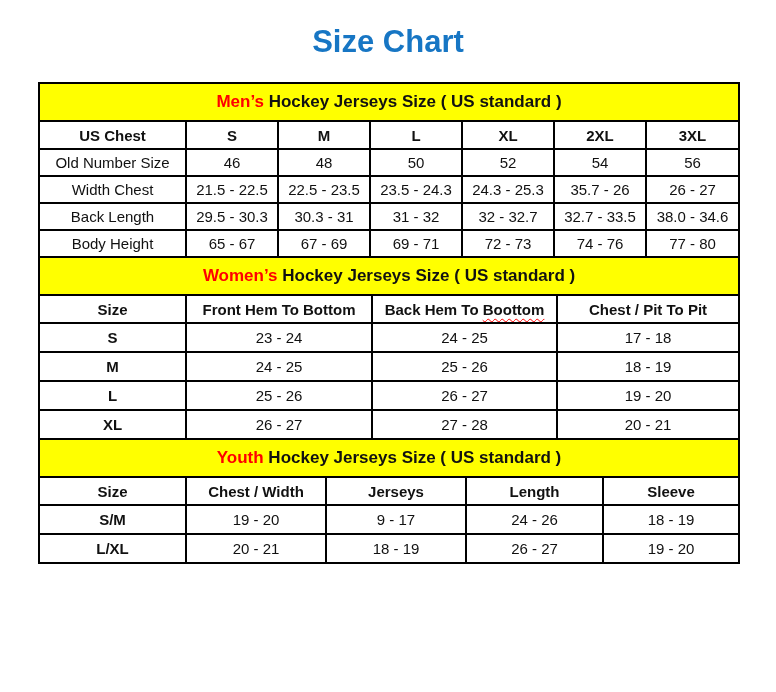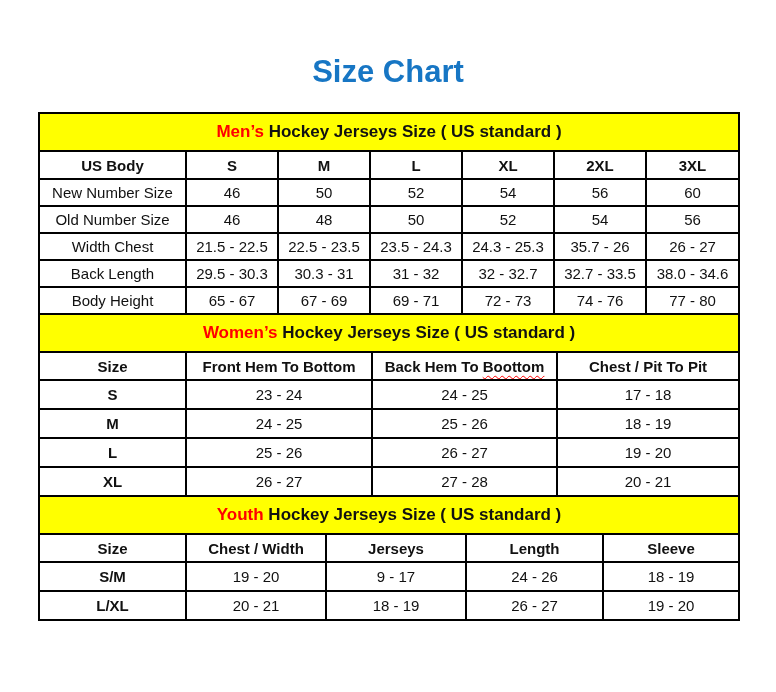--- a/index.html
+++ b/index.html
@@ -8,21 +8,21 @@
     background: #ffffff;
   }
   body {
     width: 776px;
     height: 692px;
     font-family: "Liberation Sans", sans-serif;
     color: #111111;
     overflow: hidden;
   }
   .page-title {
-    margin: 54px 0 22px 0;
+    margin: 24px 0 22px 0;
     text-align: center;
     font-size: 31px;
     font-weight: 700;
     color: #1776C4;
     letter-spacing: 0px;
   }
   .tables-wrap {
     width: 700px;
     margin-left: 38px;
   }
@@ -95,36 +95,27 @@
       <col style="width:93px">
     </colgroup>
     <tbody>
         <tr class="band-row">
       <td colspan="7">
         <span class="accent">Men’s</span>
         <span>Hockey Jerseys Size ( US standard )</span>
       </td>
     </tr>
     <tr class="head-row">
-      <td>US Body</td>
+      <td>US Chest</td>
       <td>S</td>
       <td>M</td>
       <td>L</td>
       <td>XL</td>
       <td>2XL</td>
       <td>3XL</td>
-    </tr>
-    <tr class="data-row">
-      <td class="row-label">New Number Size</td>
-      <td>46</td>
-      <td>50</td>
-      <td>52</td>
-      <td>54</td>
-      <td>56</td>
-      <td>60</td>
     </tr>
     <tr class="data-row">
       <td class="row-label">Old Number Size</td>
       <td>46</td>
       <td>48</td>
       <td>50</td>
       <td>52</td>
       <td>54</td>
       <td>56</td>
     </tr>

